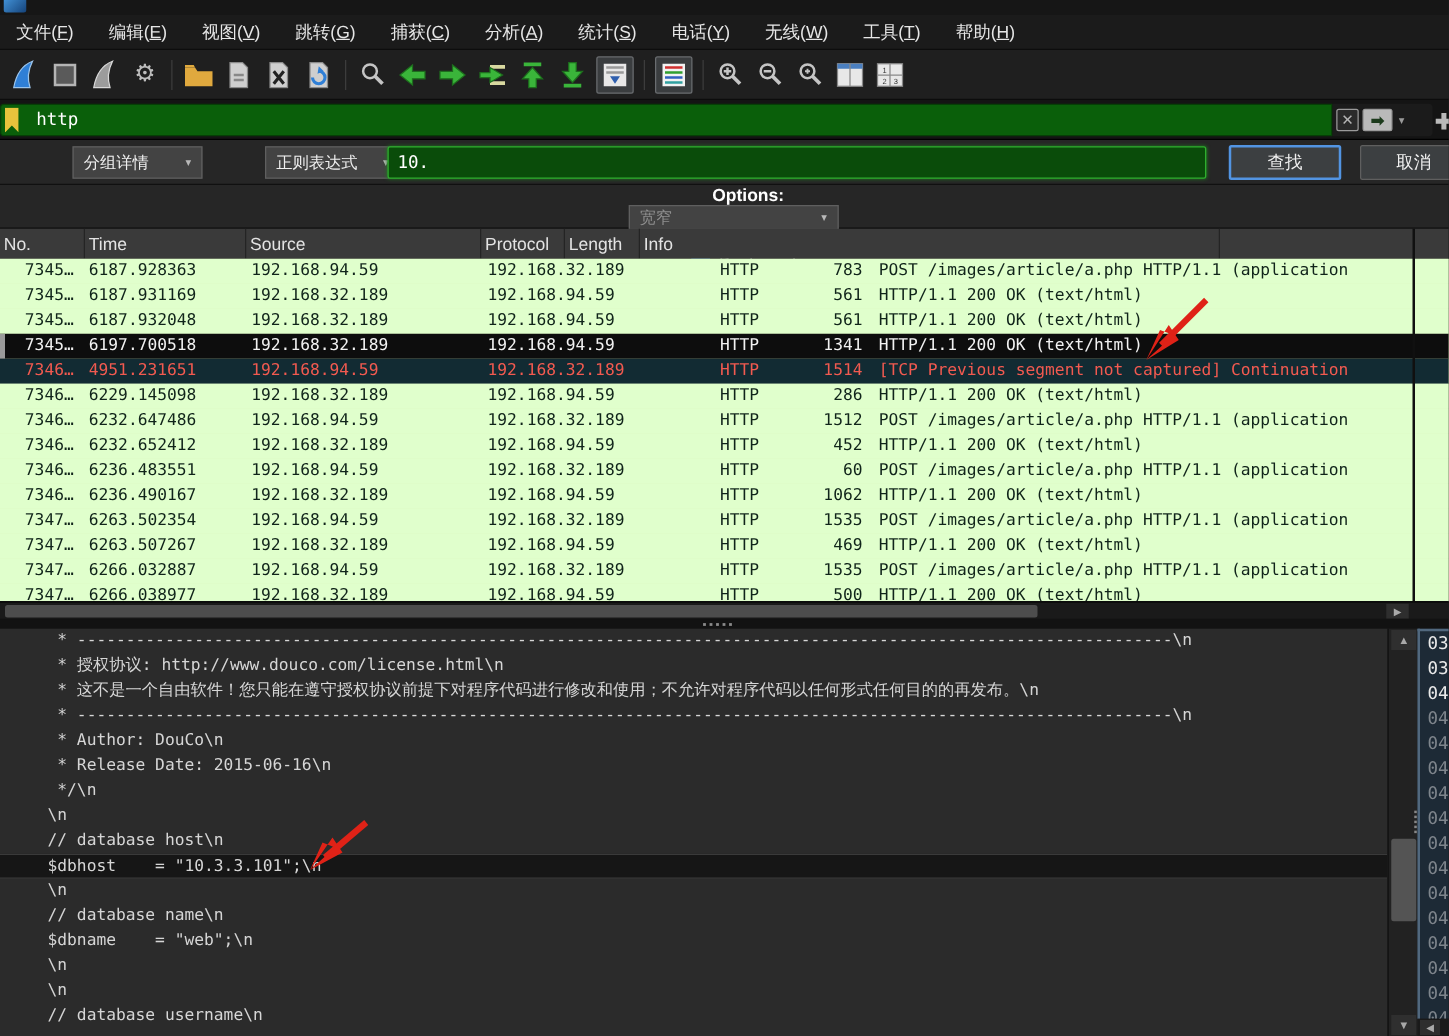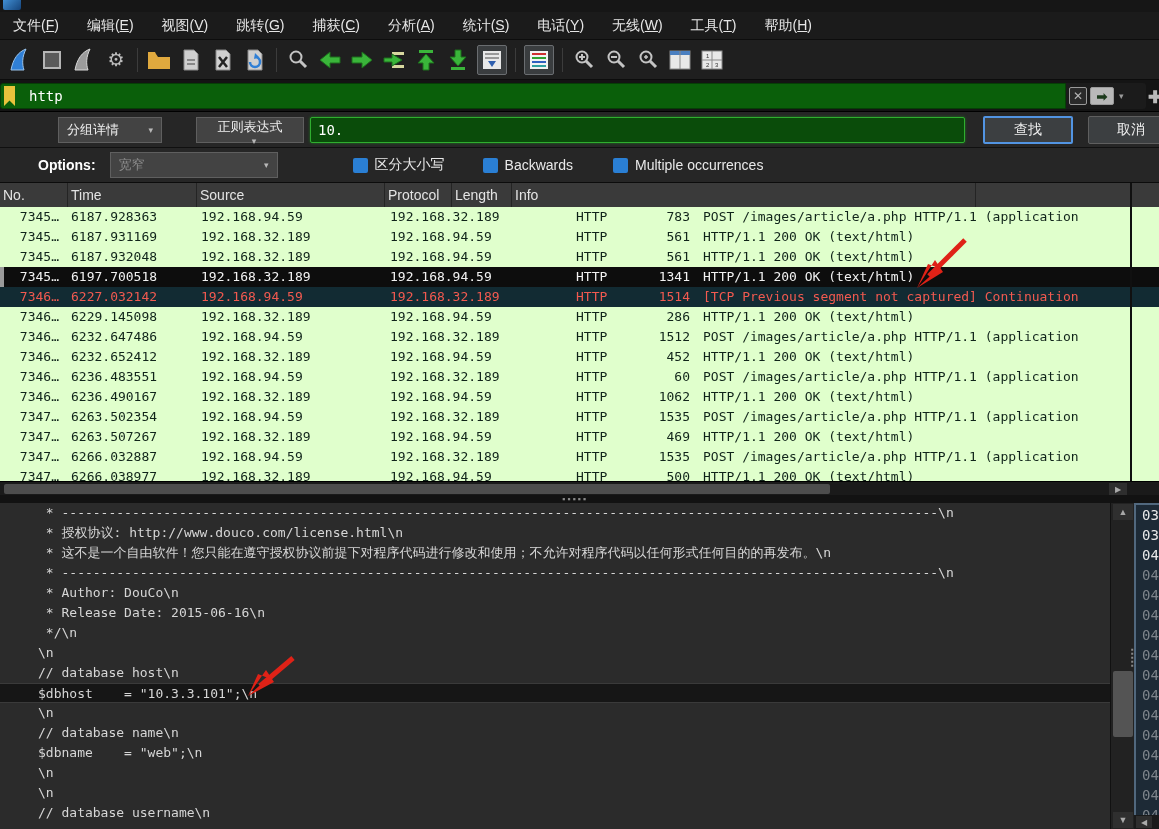--- a/index.html
+++ b/index.html
@@ -58,21 +58,21 @@
     border:1px solid #2fae2f; box-shadow:0 0 3px #1d7a1d; border-radius:2px;
     color:#ffffff; font-size:14px; font-family:"DejaVu Sans Mono", monospace;
     display:flex; align-items:center; padding-left:7px; }
   .find-btn { position:absolute; top:4px; height:28px; background:#3c3f41; color:#f0f0f0;
     font-size:14px; display:flex; align-items:center; justify-content:center; border-radius:2px; }
   #find-button { left:983px; width:90px; border:2px solid #5294e2; }
   #cancel-button { left:1088px; width:86px; border:1px solid #5f5f5f; }
 
   
   #optionsbar { left:0; top:148px; width:1159px; height:35px; background:#262626;
-    display:flex; align-items:center; border-bottom:1px solid #0c0c0c; }
+    display:flex; align-items:center; border-bottom:1px solid #0c0c0c;flex-direction:column; }
   #options-label { color:#ffffff; font-weight:bold; font-size:14px; margin-left:38px; }
   #width-combo { position:static; margin-left:14px; width:168px; color:#8f8f8f; }
   .chk { width:15px; height:15px; background:#2a7fd4; border-radius:2px; flex:0 0 auto; }
   .chk-label { color:#e9e9e9; font-size:14px; margin-left:7px; white-space:nowrap; }
   .chk-group { display:flex; align-items:center; }
 
   
   #pktheader { left:0; top:183px; width:1159px; height:24px; background:#3a3a3a;
     display:flex; color:#e3e3e3; font-size:14px; }
   .hcell { border-right:1px solid #242424; display:flex; align-items:center;
@@ -307,21 +307,21 @@
       <div id="filter-caret">▾</div>
     </div>
     <div class="abs" id="filter-add">✚</div>
   </div>
 
   <div class="abs" id="findbar">
     <div class="combo" style="left:58px; width:104px;">
       <span>分组详情</span>
       <span class="caret">▾</span>
     </div>
-    <div class="combo" style="left:196px; width:108px;flex-direction:column;">
+    <div class="combo" style="left:212px; width:108px;">
       <span>正则表达式</span>
       <span class="caret">▾</span>
     </div>
     <div class="abs" id="find-input">
       <span>10.</span>
     </div>
     <div class="find-btn" id="find-button">查找</div>
     <div class="find-btn" id="cancel-button">取消</div>
   </div>
 
@@ -385,21 +385,21 @@
         <div class="pcell c-no">7345…</div>
         <div class="pcell c-time">6197.700518</div>
         <div class="pcell c-src">192.168.32.189</div>
         <div class="pcell c-dst">192.168.94.59</div>
         <div class="pcell c-proto">HTTP</div>
         <div class="pcell c-len">1341</div>
         <div class="pcell c-info">HTTP/1.1 200 OK  (text/html)</div>
       </div>
       <div class="prow badtcp">
         <div class="pcell c-no">7346…</div>
-        <div class="pcell c-time">6227.032142</div>
+        <div class="pcell c-time">4951.231651</div>
         <div class="pcell c-src">192.168.94.59</div>
         <div class="pcell c-dst">192.168.32.189</div>
         <div class="pcell c-proto">HTTP</div>
         <div class="pcell c-len">1514</div>
         <div class="pcell c-info">[TCP Previous segment not captured] Continuation</div>
       </div>
       <div class="prow">
         <div class="pcell c-no">7346…</div>
         <div class="pcell c-time">6229.145098</div>
         <div class="pcell c-src">192.168.32.189</div>

